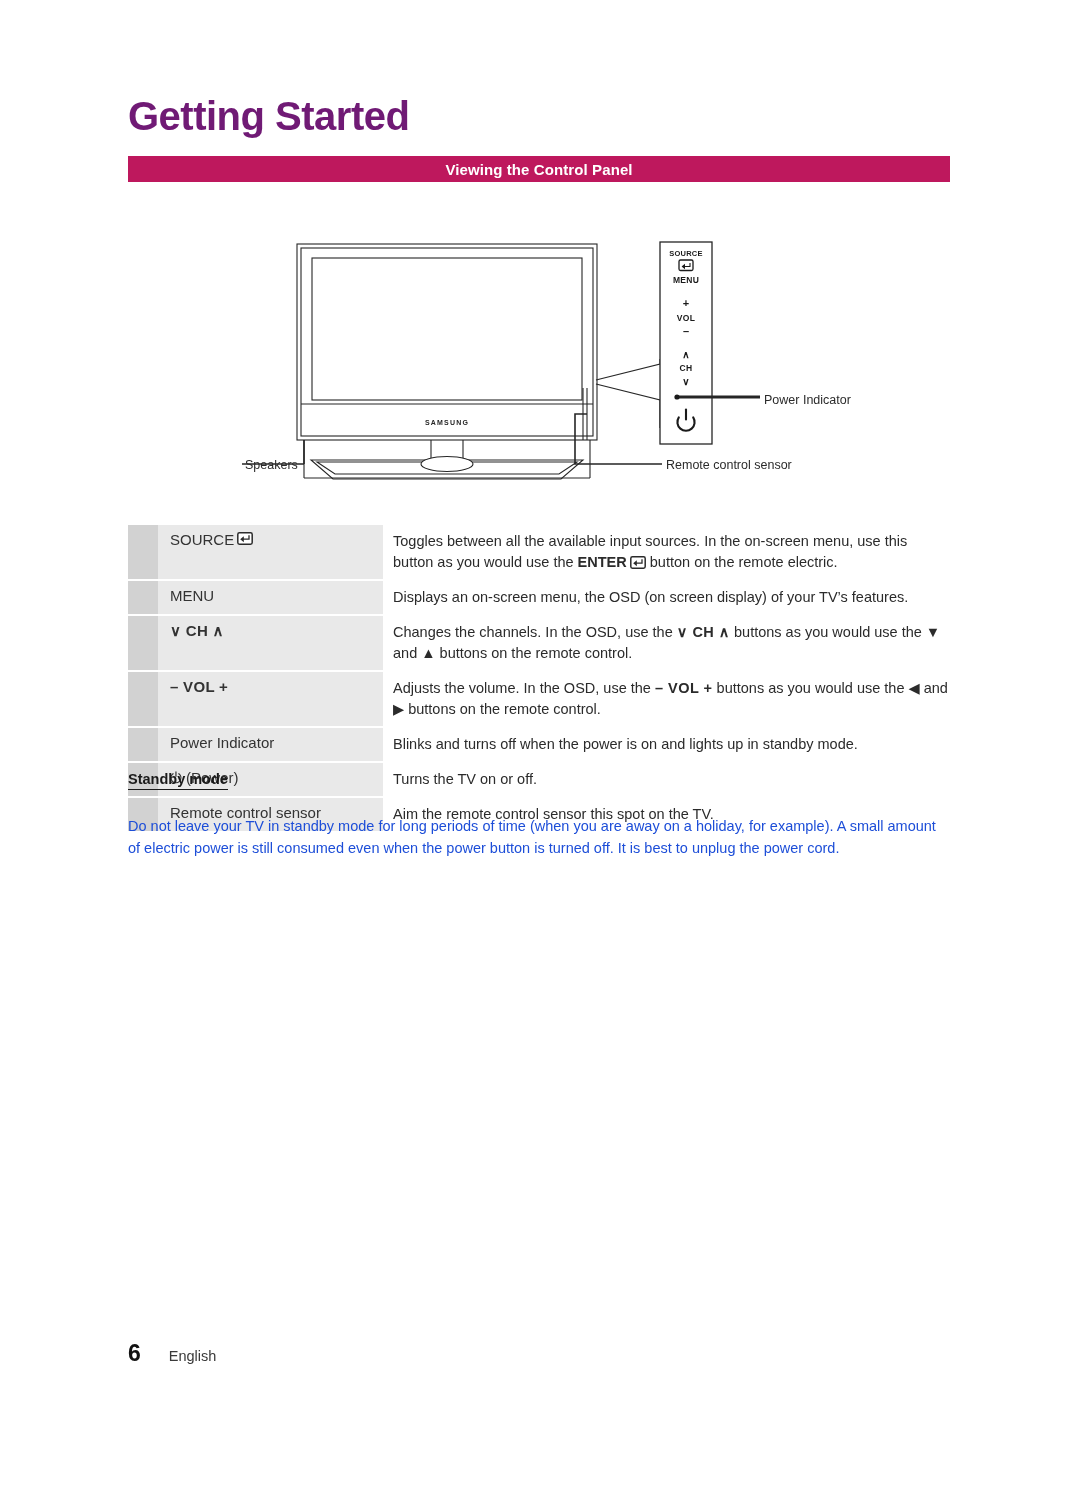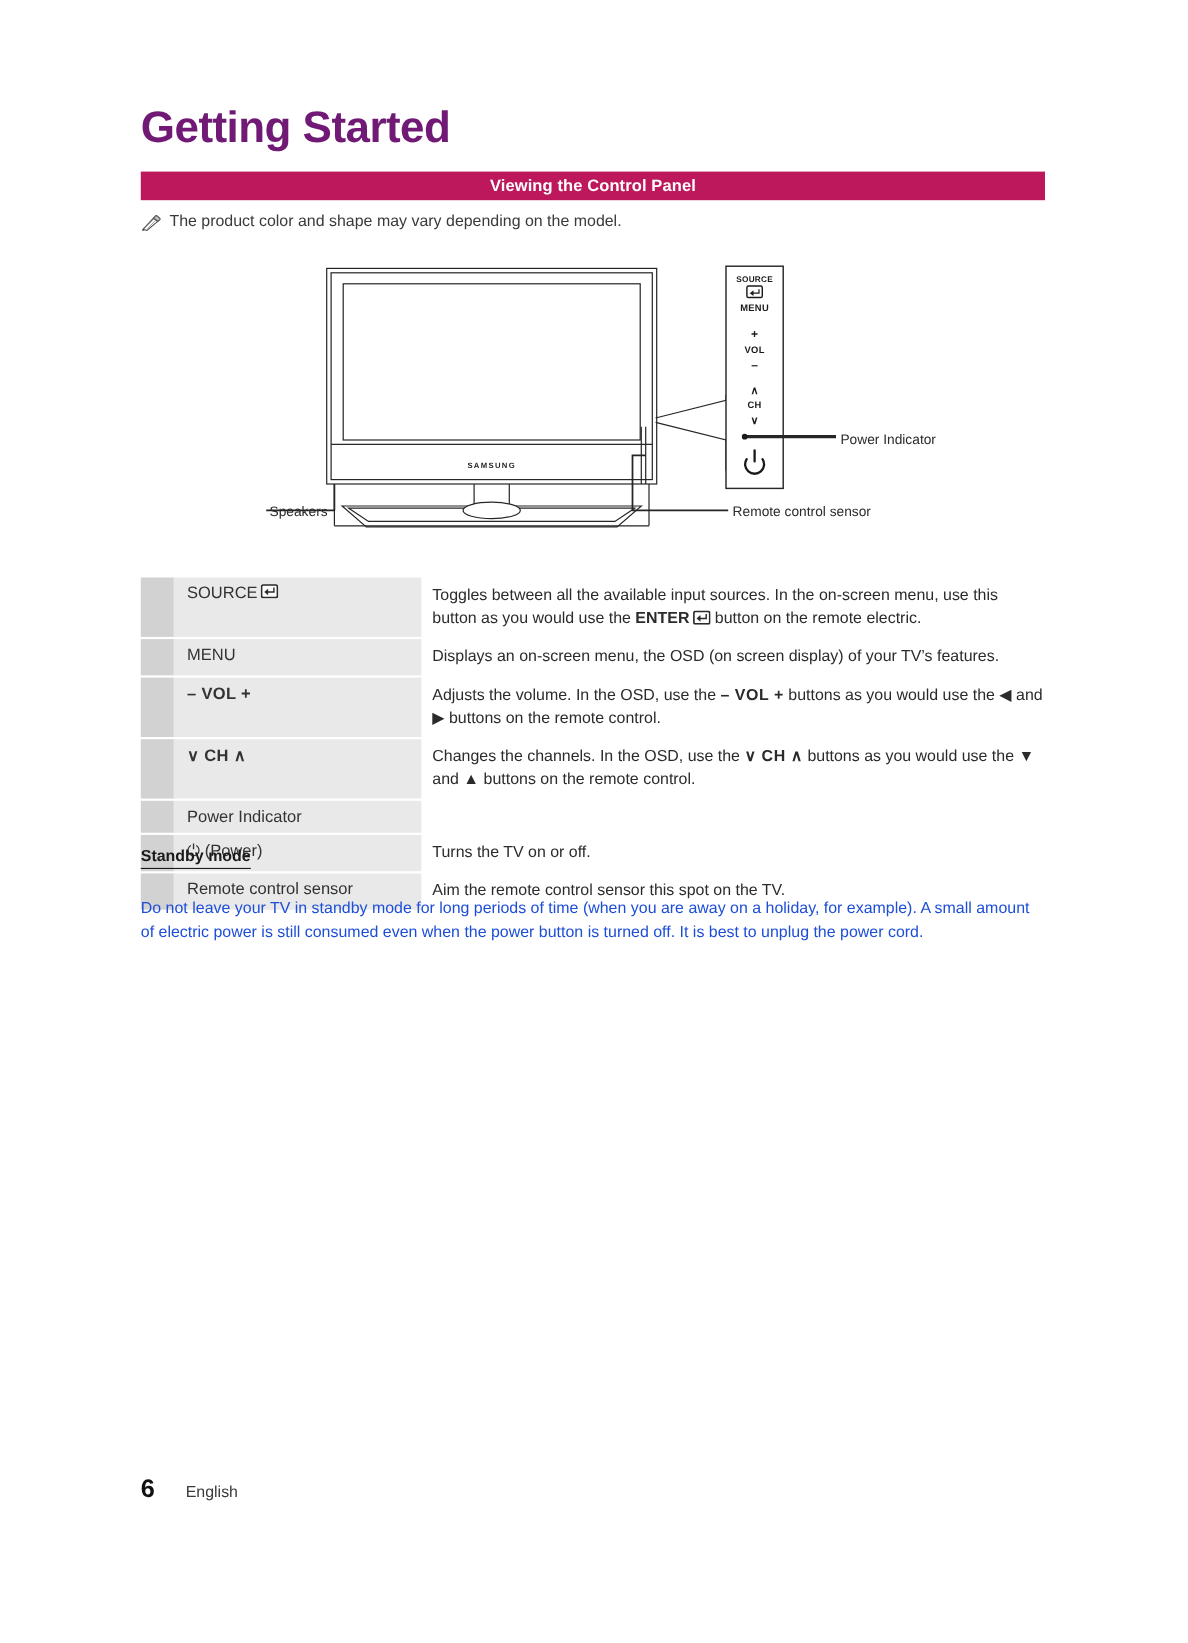--- a/index.html
+++ b/index.html
@@ -177,31 +177,20 @@
 <body>
 
 <div class="page">
 
   <div class="chapter-title">Getting Started</div>
 
   <div class="section-bar">
     <span>Viewing the Control Panel</span>
   </div>
 
-  <div class="note-line">
-    <span class="note-icon">
-      <svg width="19" height="16" viewBox="0 0 19 16">
-        <path d="M2 13.6 L11.6 3.2 L15.4 6.2 L5.6 14.4 Z" fill="#ffffff" stroke="#4a4a4a" stroke-width="1"></path>
-        <path d="M11.6 3.2 L13.3 1.3 Q14.2 0.6 15.1 1.4 L17.2 3.3 Q18 4.1 17.2 4.9 L15.4 6.2 Z" fill="#bfbfbf" stroke="#4a4a4a" stroke-width="1"></path>
-        <path d="M2 13.6 L1 15.3 L3.2 14.6 Z" fill="#4a4a4a"></path>
-        <path d="M4.2 11.5 L13 3.0 M6.0 12.9 L14.3 4.4" stroke="#8a8a8a" stroke-width="0.7" fill="none"></path>
-      </svg>
-    </span>
-    <span>The product color and shape may vary depending on the model.</span>
-  </div>
 
   <div class="figure">
     <svg width="822" height="265" viewBox="0 0 822 265">
       <g stroke="#262626" fill="none" stroke-width="1.1">
 
         <rect x="169" y="16" width="300" height="196" fill="#ffffff"></rect>
         <rect x="173" y="20" width="292" height="188" fill="#ffffff"></rect>
 
         <rect x="184" y="30" width="270" height="142" fill="#ffffff"></rect>
 
@@ -301,42 +290,43 @@
       <div class="cell-swatch"></div>
       <div class="cell-key">
         <span class="key-plain">MENU</span>
       </div>
       <div class="cell-desc">Displays an on-screen menu, the OSD (on screen display) of your TV’s features.</div>
     </div>
 
     <div class="spec-row row-tall">
       <div class="cell-swatch"></div>
       <div class="cell-key">
+        <span class="key-bold">∨ CH ∧</span>
+      </div>
+      <div class="cell-desc">
+        <span>Changes the channels. In the OSD, use the </span><b class="vol-chip">∨ CH ∧</b><span> buttons as you would use the ▼ and ▲ buttons on the remote control.</span>
+      </div>
+    </div>
+
+    <div class="spec-row row-tall">
+      <div class="cell-swatch"></div>
+      <div class="cell-key">
         <span class="key-bold">– VOL +</span>
       </div>
       <div class="cell-desc">
         <span>Adjusts the volume. In the OSD, use the </span><b class="vol-chip">– VOL +</b><span> buttons as you would use the ◀ and ▶ buttons on the remote control.</span>
       </div>
     </div>
 
-    <div class="spec-row row-tall">
-      <div class="cell-swatch"></div>
-      <div class="cell-key">
-        <span class="key-bold">∨ CH ∧</span>
-      </div>
-      <div class="cell-desc">
-        <span>Changes the channels. In the OSD, use the </span><b class="vol-chip">∨ CH ∧</b><span> buttons as you would use the ▼ and ▲ buttons on the remote control.</span>
-      </div>
-    </div>
-
     <div class="spec-row row-short">
       <div class="cell-swatch"></div>
       <div class="cell-key">
         <span class="key-plain">Power Indicator</span>
       </div>
+      <div class="cell-desc">Blinks and turns off when the power is on and lights up in standby mode.</div>
     </div>
 
     <div class="spec-row row-short">
       <div class="cell-swatch"></div>
       <div class="cell-key">
         <span class="key-plain">⏻ (Power)</span>
       </div>
       <div class="cell-desc">Turns the TV on or off.</div>
     </div>
 

